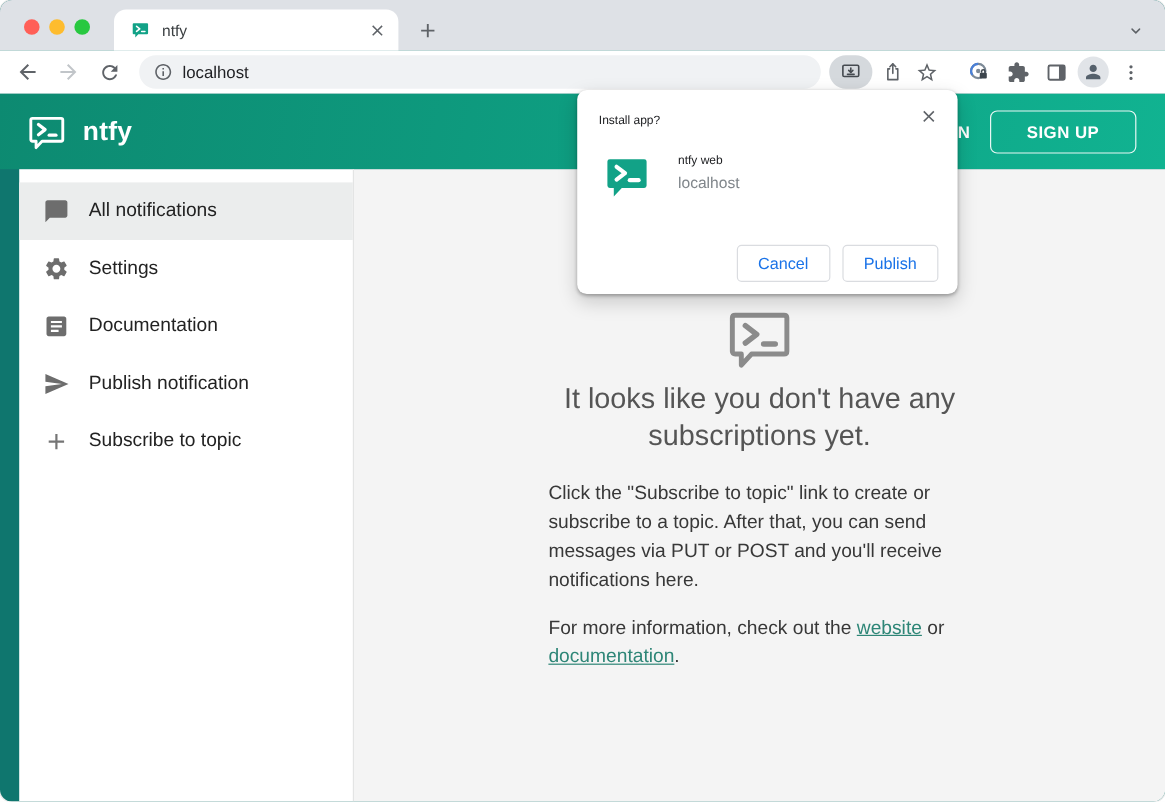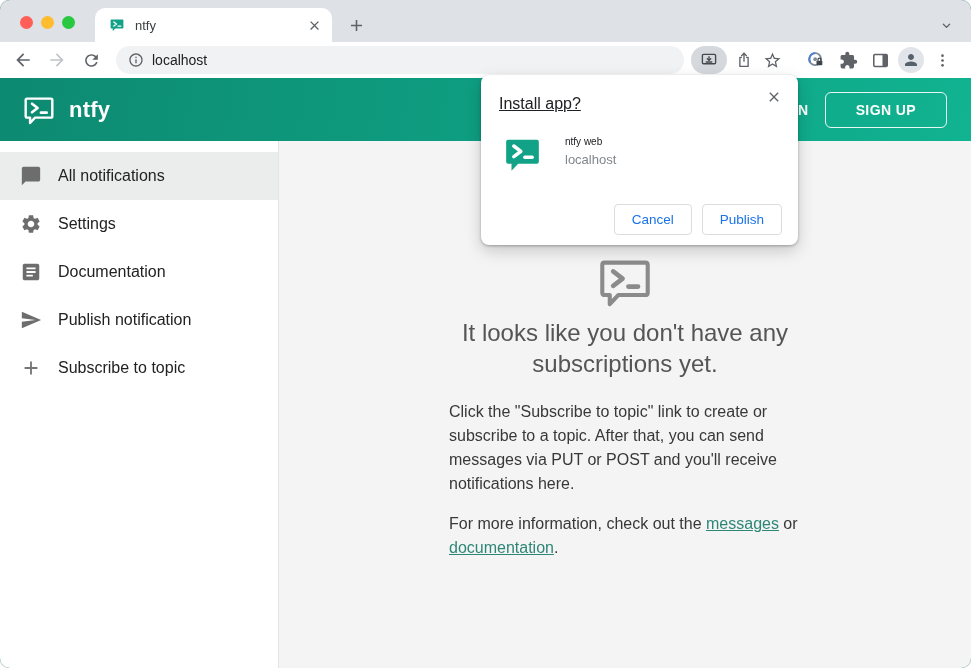--- a/index.html
+++ b/index.html
@@ -44,41 +44,41 @@
   .brand { display:flex; align-items:center; gap:13px; }
   .brand-name { color:#fff; font-size:22px; font-weight:bold; letter-spacing:.2px; }
   .appbar-spacer { flex:1; }
   .signin-btn { color:#fff; font-size:14px; font-weight:bold; letter-spacing:.4px; background:none;
                 border:none; padding:10px 8px; cursor:pointer; }
   .signup-btn { color:#fff; font-size:14px; font-weight:bold; letter-spacing:.4px; background:none;
                 border:1.5px solid rgba(255,255,255,.9); border-radius:6px; padding:9px 30px;
                 margin-left:8px; cursor:pointer; }
 
   
-  .app-body { display:flex; height:527px; }
+  .app-body { display:flex; height:527px;padding-left:16px; }
   .sidebar { width:279px; background:#fff; border-right:1px solid #e3e4e4; padding-top:11px; }
   .side-item { height:48px; display:flex; align-items:center; padding:0 16px 0 19px; cursor:pointer; }
   .side-item.selected { background:#ebeded; }
   .side-item .s-icon { width:24px; height:24px; display:flex; align-items:center; justify-content:center; }
   .side-item .s-label { margin-left:15px; font-size:16px; color:#222; }
 
   .main { flex:1; background:#f4f4f4; display:flex; flex-direction:column; align-items:center; }
   .empty-logo { margin-top:112px; color:#8b8b8b; }
   .empty-heading { margin-top:6px; max-width:370px; text-align:center; font-size:24px; line-height:31px;
                    color:#555; font-weight:400; }
   .empty-copy { width:352px; text-align:left; font-size:16px; line-height:24px; color:#383838; }
   .empty-copy.p1 { margin-top:21px; }
   .empty-copy.p2 { margin-top:16px; }
   .teal-link { color:#2e8677; text-decoration:underline; cursor:pointer; }
 
   
   .dialog { position:absolute; left:481px; top:75px; width:317px; height:170px; background:#fff;
             border-radius:8px; box-shadow:0 1px 3px rgba(0,0,0,.28), 0 6px 16px rgba(0,0,0,.18);
             padding:16px 18px; z-index:50; }
-  .dialog-title { font-size:16px; color:#202124; margin-top:4px;text-decoration:underline; }
+  .dialog-title { font-size:10px; color:#202124; margin-top:4px; }
   .dialog-close { position:absolute; right:12px; top:10px; width:24px; height:24px; }
   .dialog-row { display:flex; margin-top:21px; align-items:flex-start; }
   .dialog-appicon { position:relative; width:41px; height:40px; margin-left:3px; }
   .dialog-names { margin-left:22px; padding-top:2px; }
   .dialog-appname { font-size:10px; color:#202124; }
   .dialog-origin { font-size:13px; color:#80868b; margin-top:5px; }
   .dialog-actions { position:absolute; right:16px; bottom:10px; display:flex; gap:10px; }
   .dlg-btn { background:#fff; border:1px solid #dadce0; border-radius:4px; color:#1a73e8;
              font-size:13.5px; font-weight:500; font-family:inherit; padding:7px 17px; cursor:pointer; }
 
@@ -265,21 +265,21 @@
     <main class="main">
       <span class="empty-logo">
         <svg width="62" height="58" viewBox="0 0 24 24">
           <path d="M3.6 4 H20.4 Q21.4 4 21.4 5 V16.4 Q21.4 17.4 20.4 17.4 H9.2 L5.7 21.2 V17.4 H3.6 Q2.6 17.4 2.6 16.4 V5 Q2.6 4 3.6 4 Z" fill="none" stroke="currentColor" stroke-width="1.7" stroke-linejoin="round"></path>
           <path d="M7.1 7.6 L11 10.6 L7.1 13.6" fill="none" stroke="currentColor" stroke-width="1.9" stroke-linecap="round" stroke-linejoin="round"></path>
           <path d="M13.4 13.9 H17.4" stroke="currentColor" stroke-width="1.9" stroke-linecap="round"></path>
         </svg>
       </span>
       <h2 class="empty-heading">It looks like you don't have any subscriptions yet.</h2>
       <p class="empty-copy p1">Click the "Subscribe to topic" link to create or subscribe to a topic. After that, you can send messages via PUT or POST and you'll receive notifications here.</p>
-      <p class="empty-copy p2"><span>For more information, check out the </span><a class="teal-link">messages</a><span> or </span><a class="teal-link">documentation</a><span>.</span></p>
+      <p class="empty-copy p2"><span>For more information, check out the </span><a class="teal-link">website</a><span> or </span><a class="teal-link">documentation</a><span>.</span></p>
     </main>
   </div>
 
   <div class="dialog">
     <div class="dialog-title">Install app?</div>
     <span class="icon-btn dialog-close">
       <svg width="16" height="16" viewBox="0 0 24 24" fill="#5f6368">
         <path d="M19 6.41 17.59 5 12 10.59 6.41 5 5 6.41 10.59 12 5 17.59 6.41 19 12 13.41 17.59 19 19 17.59 13.41 12z"></path>
       </svg>
     </span>

